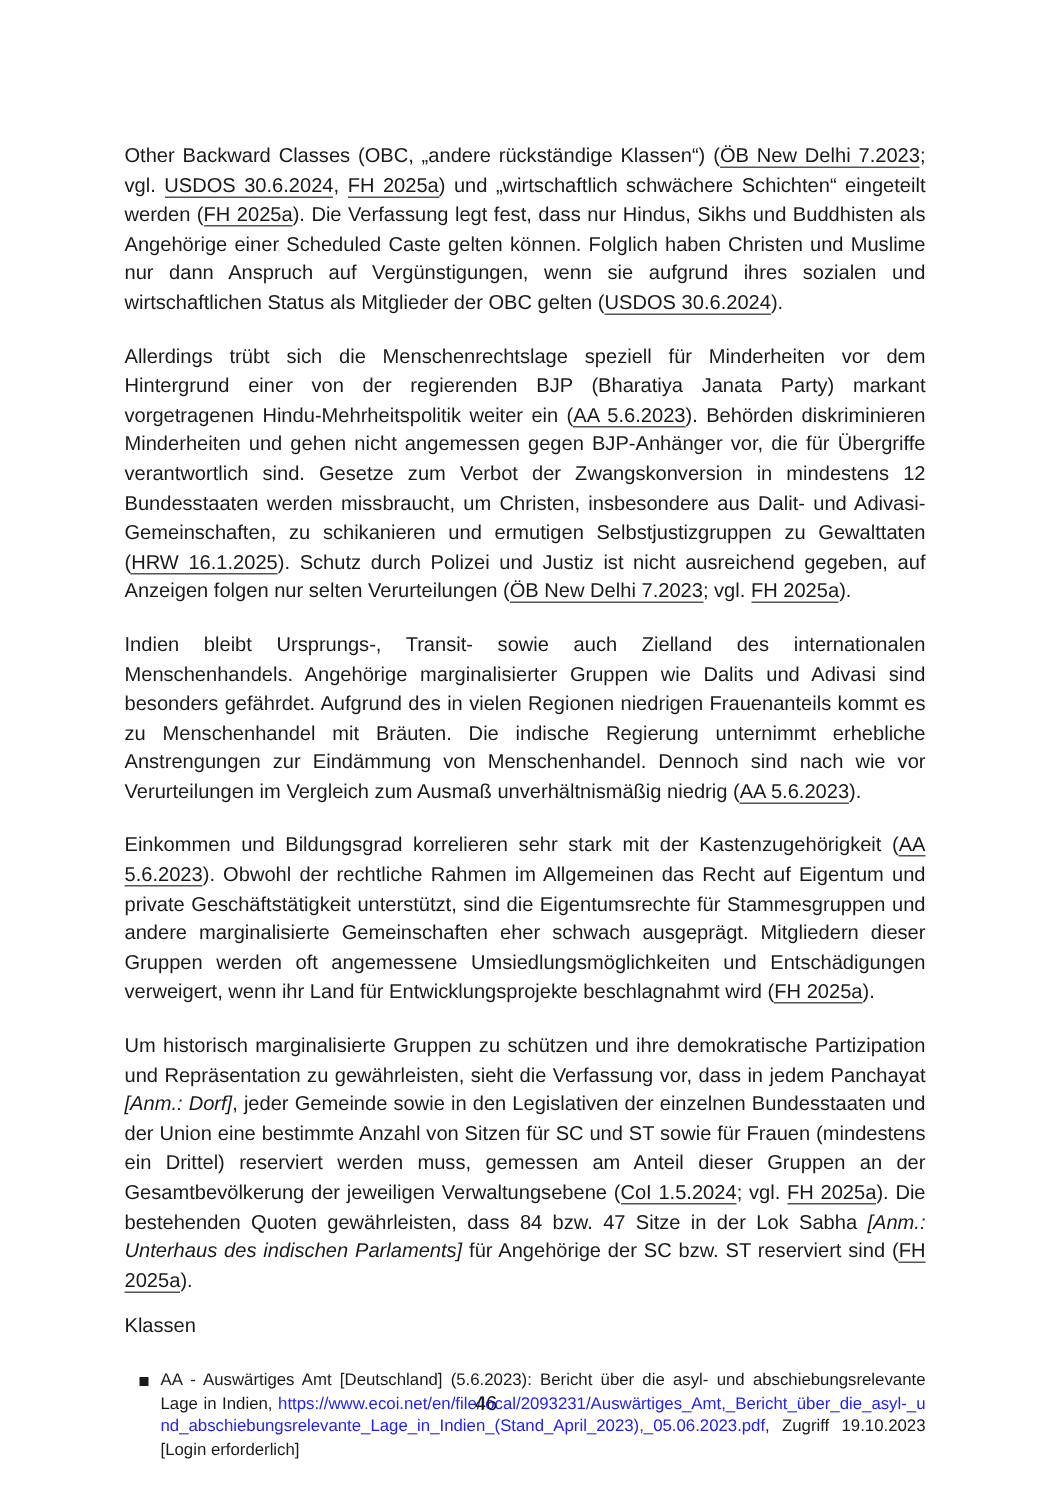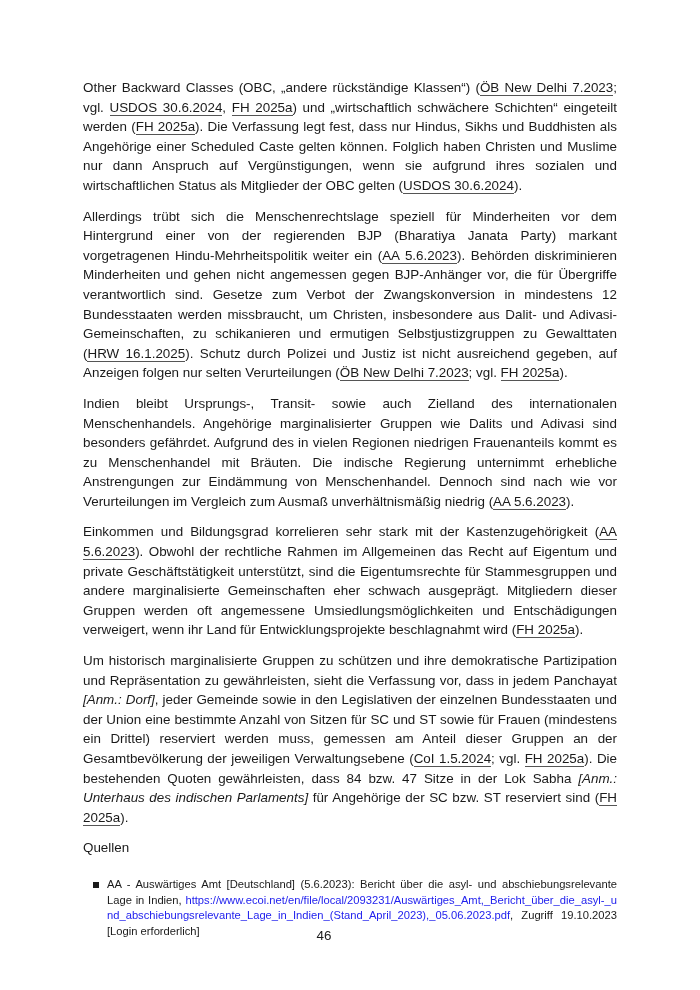--- a/index.html
+++ b/index.html
@@ -1,19 +1,19 @@
 <!DOCTYPE html>
 <html><head>
 <meta charset="utf-8">
 <style>
   html, body { margin: 0; padding: 0; background: #ffffff; }
   body { width: 700px; height: 990px; position: relative; overflow: hidden;
          font-family: "Liberation Sans", sans-serif; color: #1a1a1a; }
   .page { position: absolute; left: 83px; top: 78px; width: 534px; }
-  p.para { margin: 0 0 11px 0; font-size: 13.4px; line-height: 19.6px; text-align: justify;
+  p.para { margin: 16px 0 11px 0; font-size: 13.4px; line-height: 19.6px; text-align: justify;
            hyphens: manual; }
   a.cite { color: #1a1a1a; text-decoration: none; border-bottom: 1px solid #555; padding-bottom: 0px; }
   .anm { font-style: italic; }
   .sources-heading { margin: 0 0 20px 0; font-size: 13.4px; line-height: 19px; }
   ul.sources { list-style: none; margin: 0; padding: 0 0 0 24px; }
   ul.sources li { position: relative; font-size: 11.2px; line-height: 15.4px; text-align: justify; }
   ul.sources li .bullet { position: absolute; left: -14px; top: 5px; width: 6px; height: 6px; background: #1a1a1a; }
   a.url { color: #2222ee; text-decoration: none; word-break: break-all; }
   .page-number { position: absolute; left: 0; width: 648px; top: 928px; text-align: center; font-size: 13.4px; }
 </style>
@@ -21,19 +21,19 @@
 <body>
 
 <div class="page">
   <div id="paragraphs">
       <p class="para"><span>Other Backward Classes (OBC, „andere rückständige Klassen“) (</span><a class="cite">ÖB New Delhi 7.2023</a><span>; vgl. </span><a class="cite">US­DOS 30.6.2024</a><span>, </span><a class="cite">FH 2025a</a><span>) und „wirtschaftlich schwächere Schichten“ eingeteilt werden (</span><a class="cite">FH 2025a</a><span>). Die Verfassung legt fest, dass nur Hindus, Sikhs und Buddhisten als Angehörige einer Scheduled Caste gelten können. Folglich haben Christen und Muslime nur dann Anspruch auf Vergünstigungen, wenn sie aufgrund ihres sozialen und wirtschaftlichen Status als Mitglieder der OBC gelten (</span><a class="cite">USDOS 30.6.2024</a><span>).</span></p>
       <p class="para"><span>Allerdings trübt sich die Menschenrechtslage speziell für Minderheiten vor dem Hintergrund einer von der regierenden BJP (Bharatiya Janata Party) markant vorgetragenen Hindu-Mehr­heitspolitik weiter ein (</span><a class="cite">AA 5.6.2023</a><span>). Behörden diskriminieren Minderheiten und gehen nicht angemessen gegen BJP-Anhänger vor, die für Übergriffe verantwortlich sind. Gesetze zum Ver­bot der Zwangskonversion in mindestens 12 Bundesstaaten werden missbraucht, um Christen, insbesondere aus Dalit- und Adivasi-Gemeinschaften, zu schikanieren und ermutigen Selbst­justizgruppen zu Gewalttaten (</span><a class="cite">HRW 16.1.2025</a><span>). Schutz durch Polizei und Justiz ist nicht aus­reichend gegeben, auf Anzeigen folgen nur selten Verurteilungen (</span><a class="cite">ÖB New Delhi 7.2023</a><span>; vgl. </span><a class="cite">FH 2025a</a><span>).</span></p>
       <p class="para"><span>Indien bleibt Ursprungs-, Transit- sowie auch Zielland des internationalen Menschenhandels. Angehörige marginalisierter Gruppen wie Dalits und Adivasi sind besonders gefährdet. Aufgrund des in vielen Regionen niedrigen Frauenanteils kommt es zu Menschenhandel mit Bräuten. Die indische Regierung unternimmt erhebliche Anstrengungen zur Eindämmung von Menschenhan­del. Dennoch sind nach wie vor Verurteilungen im Vergleich zum Ausmaß unverhältnismäßig niedrig (</span><a class="cite">AA 5.6.2023</a><span>).</span></p>
       <p class="para"><span>Einkommen und Bildungsgrad korrelieren sehr stark mit der Kastenzugehörigkeit (</span><a class="cite">AA 5.6.2023</a><span>). Obwohl der rechtliche Rahmen im Allgemeinen das Recht auf Eigentum und private Geschäfts­tätigkeit unterstützt, sind die Eigentumsrechte für Stammesgruppen und andere marginalisierte Gemeinschaften eher schwach ausgeprägt. Mitgliedern dieser Gruppen werden oft angemes­sene Umsiedlungsmöglichkeiten und Entschädigungen verweigert, wenn ihr Land für Entwick­lungsprojekte beschlagnahmt wird (</span><a class="cite">FH 2025a</a><span>).</span></p>
       <p class="para"><span>Um historisch marginalisierte Gruppen zu schützen und ihre demokratische Partizipation und Repräsentation zu gewährleisten, sieht die Verfassung vor, dass in jedem Panchayat </span><span class="anm">[Anm.: Dorf]</span><span>, jeder Gemeinde sowie in den Legislativen der einzelnen Bundesstaaten und der Union eine bestimmte Anzahl von Sitzen für SC und ST sowie für Frauen (mindestens ein Drittel) reserviert werden muss, gemessen am Anteil dieser Gruppen an der Gesamtbevölkerung der jeweiligen Verwaltungsebene (</span><a class="cite">CoI 1.5.2024</a><span>; vgl. </span><a class="cite">FH 2025a</a><span>). Die bestehenden Quoten gewähr­leisten, dass 84 bzw. 47 Sitze in der Lok Sabha </span><span class="anm">[Anm.: Unterhaus des indischen Parlaments]</span><span> für Angehörige der SC bzw. ST reserviert sind (</span><a class="cite">FH 2025a</a><span>).</span></p>
     </div>
-  <p class="sources-heading">Quellen</p>
+  <p class="sources-heading">Klassen</p>
   <ul class="sources" id="sources">
       <li><span class="bullet"></span><span>AA - Auswärtiges Amt [Deutschland] (5.6.2023): Bericht über die asyl- und abschiebungsrelevante Lage in Indien, </span><a class="url">https://www.ecoi.net/en/file/local/2093231/Auswärtiges_Amt,_Bericht_über_die_asyl-_und_abschiebungsrelevante_Lage_in_Indien_(Stand_April_2023),_05.06.2023.pdf</a><span>, Zugriff 19.10.2023 [Login erforderlich]</span></li>
     </ul>
 </div>
 
 <div class="page-number">46</div>
 
 </body></html>

